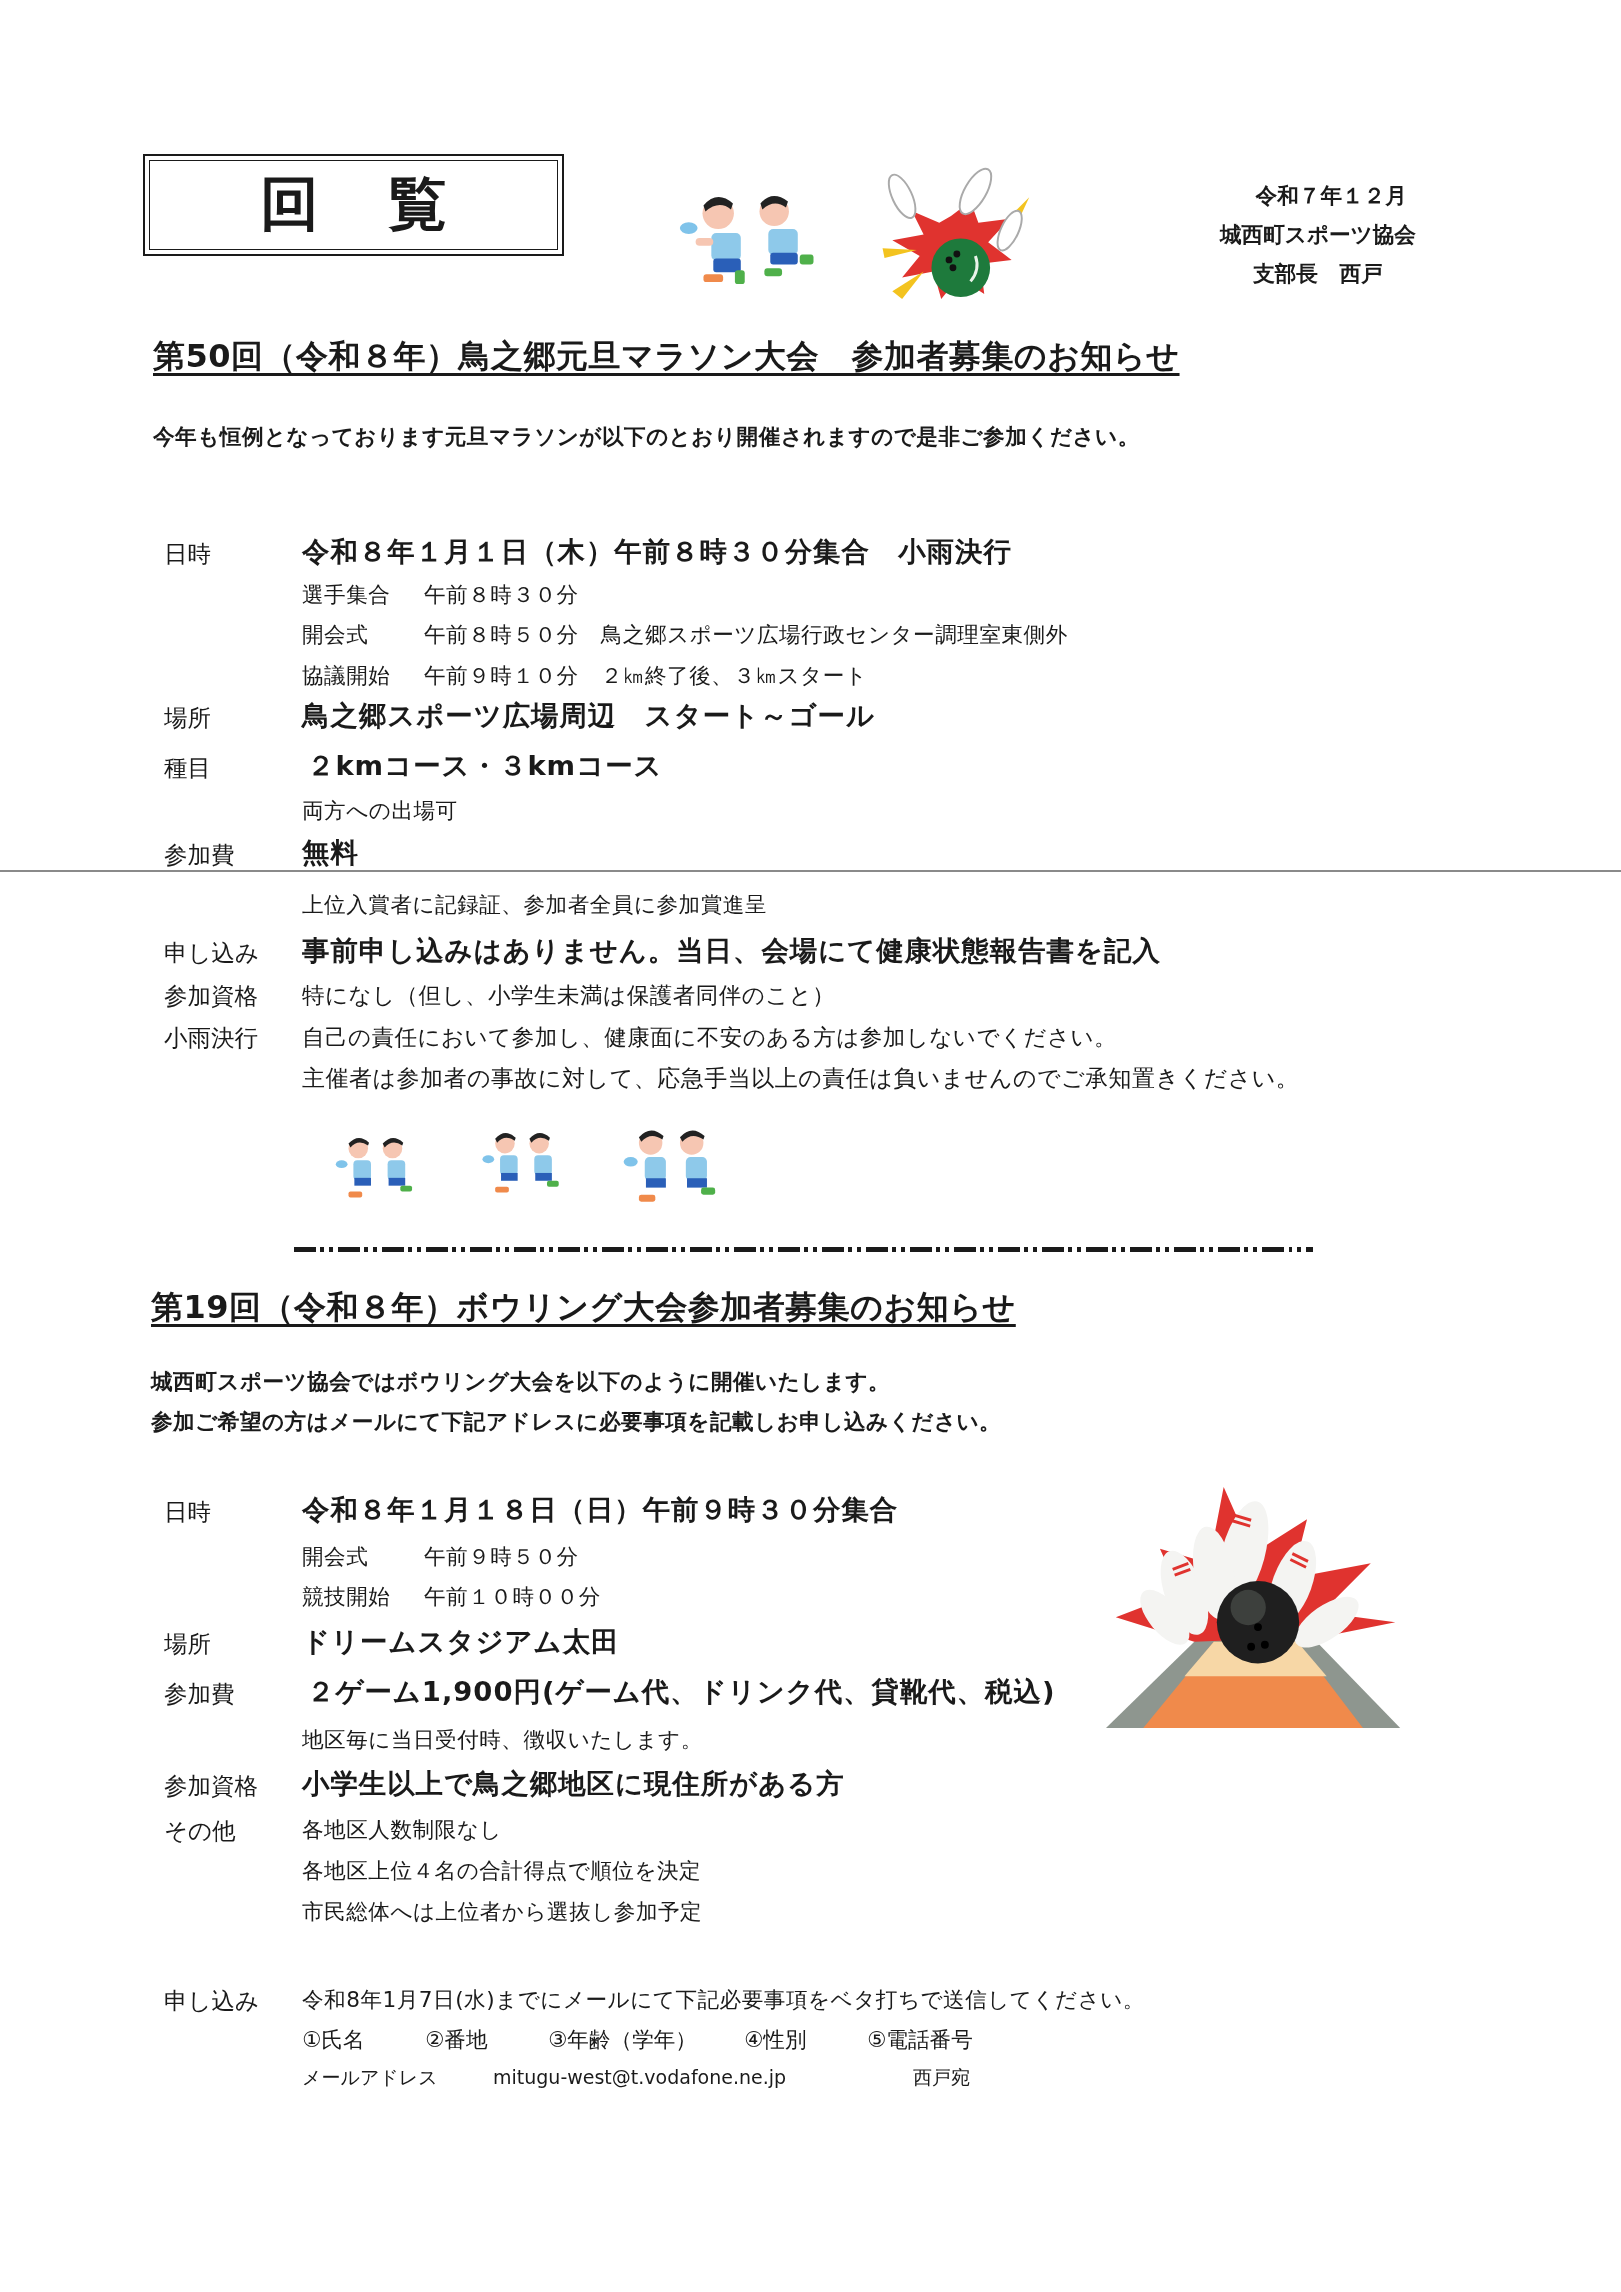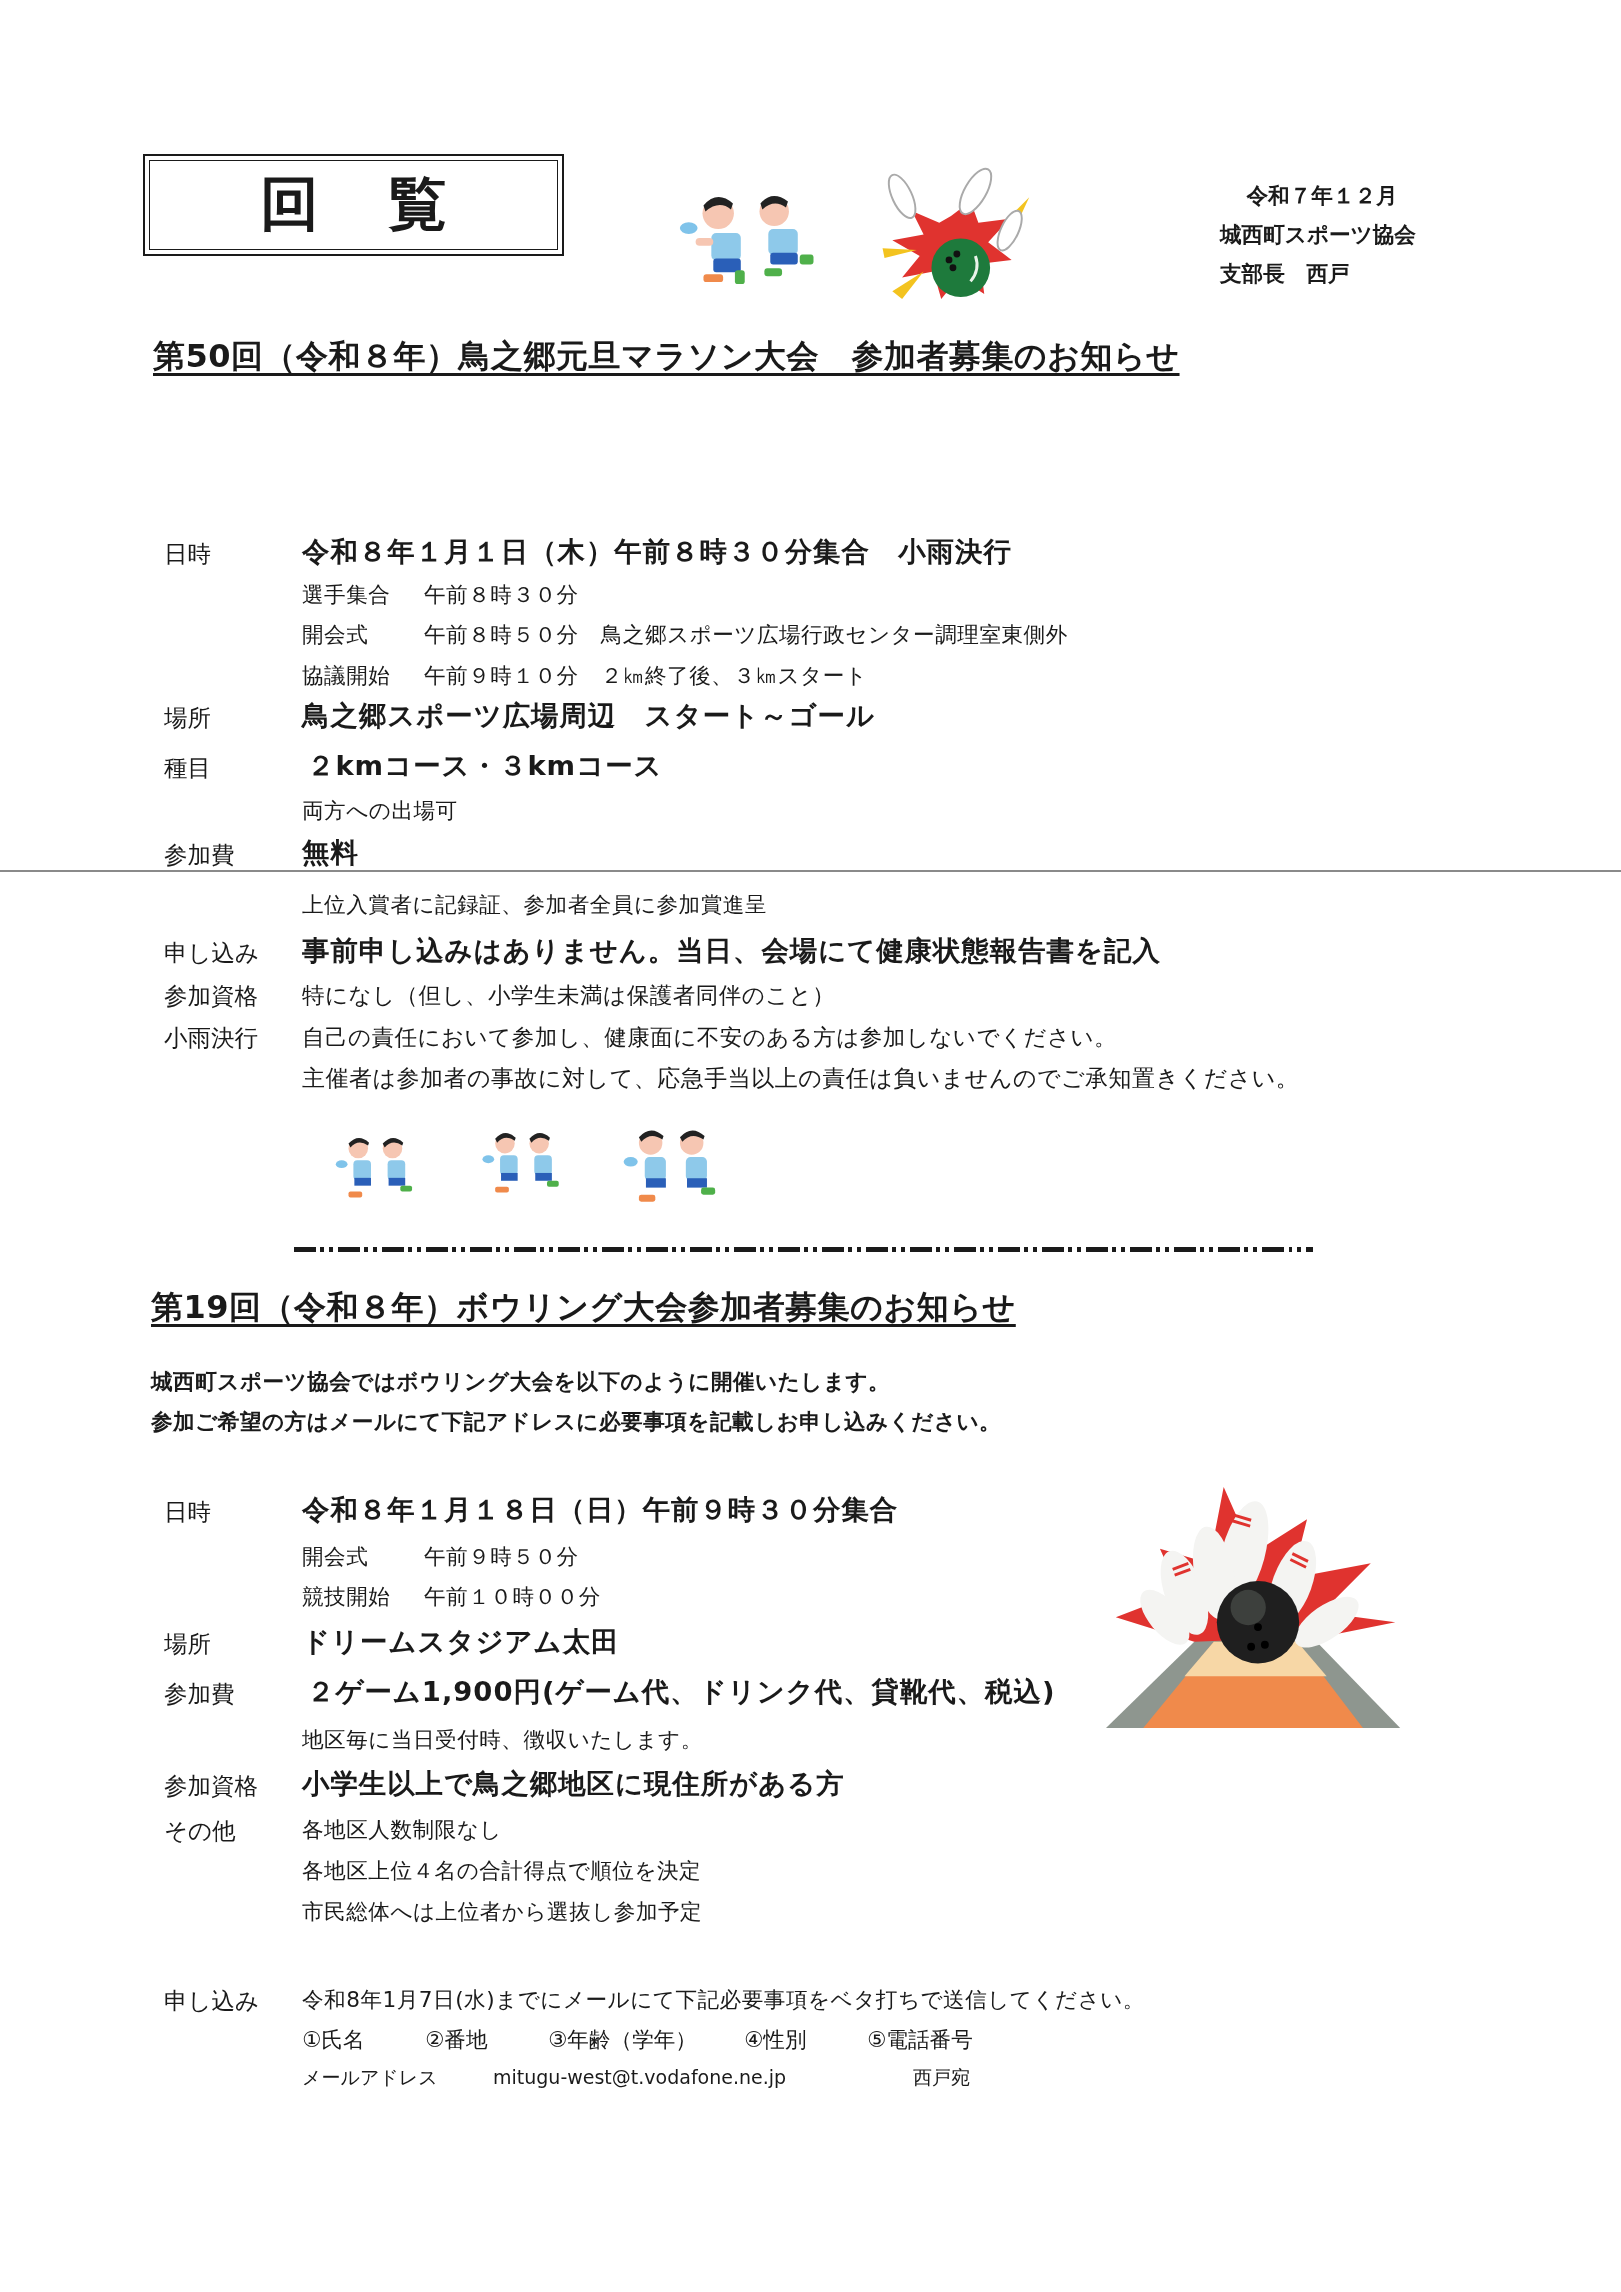--- a/index.html
+++ b/index.html
@@ -17,21 +17,21 @@
   }
   .kairan-inner {
     position: absolute; left: 3.9px; top: 3.9px; right: 3.9px; bottom: 3.9px;
     border: 1.5px solid #1a1a1a;
     display: flex; align-items: center; justify-content: center;
   }
   .kairan-inner span {
     font-size: 59px; font-weight: bold; letter-spacing: 69px; margin-right: -69px;
   }
 
-  .issuer { left: 1220px; top: 176px; font-size: 21.6px; line-height: 39px; font-weight: bold; }
+  .issuer { left: 1220px; top: 176px; font-size: 21.6px; line-height: 39px; font-weight: bold; text-align: center; }
   .issuer div:first-child { padding-left: 26.5px; }
 
   .section-title {
     font-size: 32px; font-weight: bold; text-decoration: underline;
     text-decoration-thickness: 2.9px; text-underline-offset: 5.9px;
     letter-spacing: 0.5px; white-space: nowrap;
   }
 
   .intro { font-size: 21.6px; line-height: 40px; font-weight: bold; white-space: nowrap; letter-spacing: 0.5px; }
 
@@ -95,20 +95,21 @@
 
 <div class="abs issuer">
   <div>令和７年１２月</div>
   <div>城西町スポーツ協会</div>
   <div>支部長　西戸</div>
 </div>
 
 <div class="abs section-title" style="left:153px;top:335px">第50回（令和８年）鳥之郷元旦マラソン大会　参加者募集のお知らせ</div>
 
 <div class="abs intro" style="left:153px;top:417px">
+  <div>今年も恒例となっております元旦マラソンが以下のとおり開催されますので是非ご参加ください。</div>
 </div>
 
 <div class="row" style="top:534px">
   <span class="lbl" style="top:3.9px">日時</span>
   <span class="val-big">令和８年１月１日（木）午前８時３０分集合　小雨決行</span>
 </div>
 <div class="row" style="top:580px">
   <span class="val-sub"><span class="sub-lbl">選手集合</span><span>午前８時３０分</span></span>
 </div>
 <div class="row" style="top:620px">

